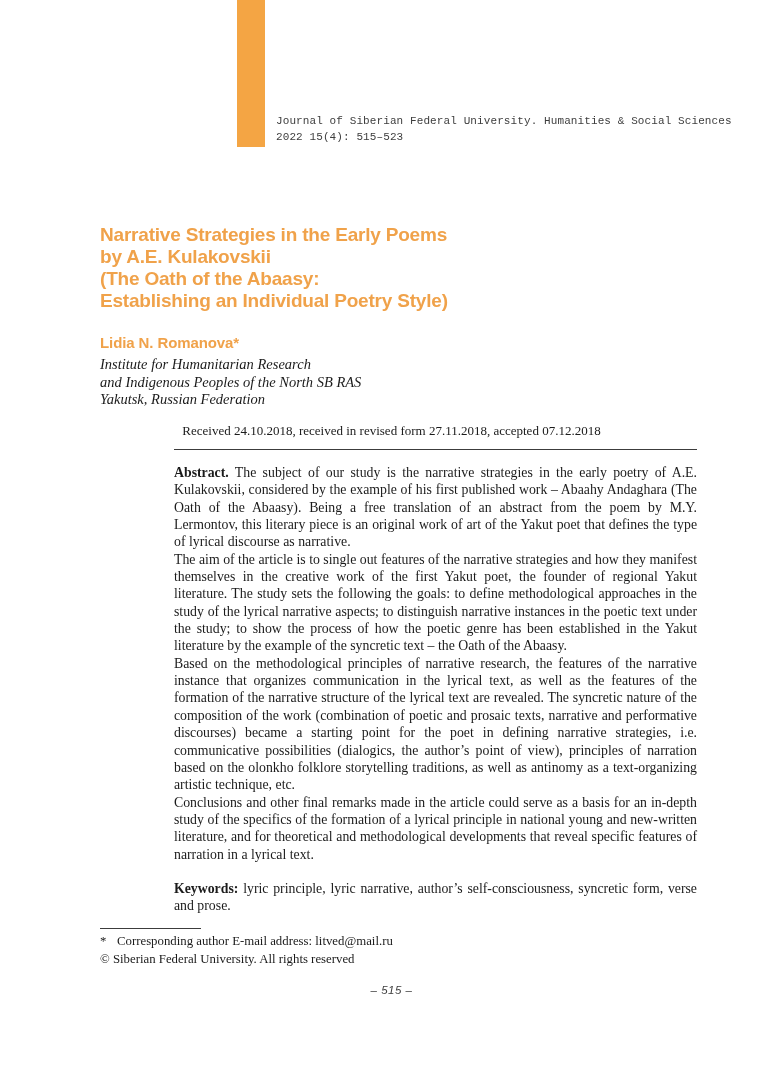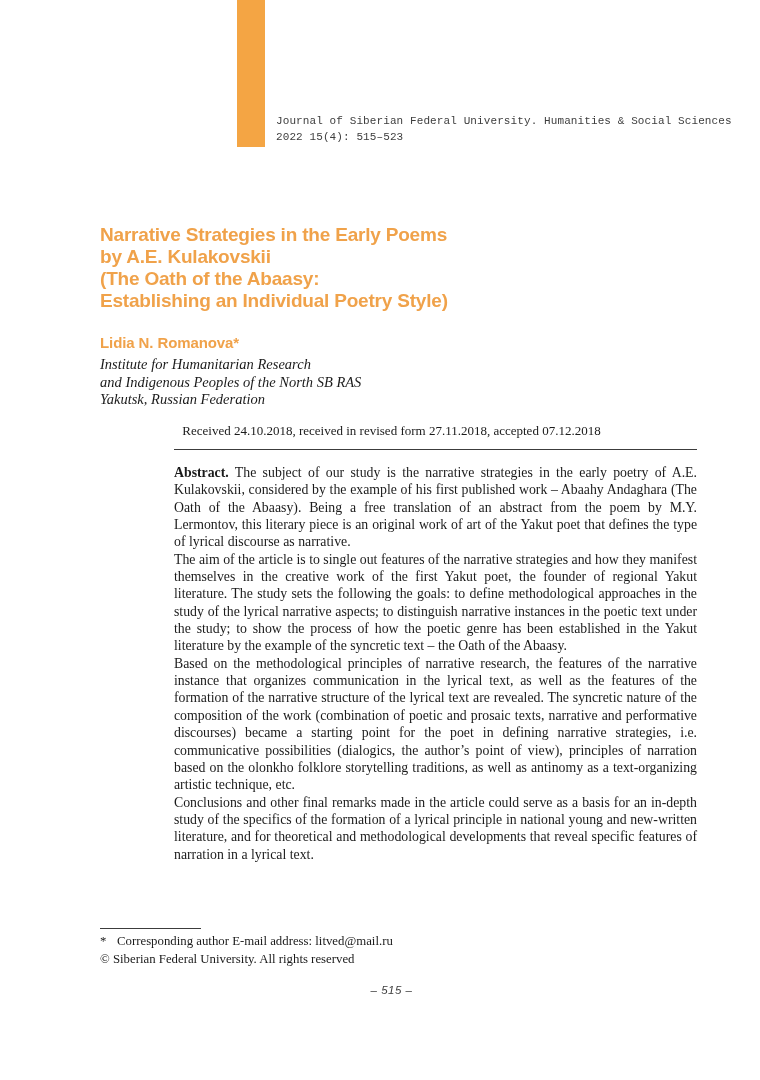--- a/index.html
+++ b/index.html
@@ -97,20 +97,21 @@
 and Indigenous Peoples of the North SB RAS
 Yakutsk, Russian Federation</div>
 
   <div class="dates">Received 24.10.2018, received in revised form 27.11.2018, accepted 07.12.2018</div>
 
   <section class="abstract">
     <p><b>Abstract.</b> <span>The subject of our study is the narrative strategies in the early poetry of A.E. Kulakovskii, considered by the example of his first published work – Abaahy Andaghara (The Oath of the Abaasy). Being a free translation of an abstract from the poem by M.Y. Lermontov, this literary piece is an original work of art of the Yakut poet that defines the type of lyrical discourse as narrative.</span></p>
     <p>The aim of the article is to single out features of the narrative strategies and how they manifest themselves in the creative work of the first Yakut poet, the founder of regional Yakut literature. The study sets the following the goals: to define methodological approaches in the study of the lyrical narrative aspects; to distinguish narrative instances in the poetic text under the study; to show the process of how the poetic genre has been established in the Yakut literature by the example of the syncretic text – the Oath of the Abaasy.</p>
     <p>Based on the methodological principles of narrative research, the features of the narrative instance that organizes communication in the lyrical text, as well as the features of the formation of the narrative structure of the lyrical text are revealed. The syncretic nature of the composition of the work (combination of poetic and prosaic texts, narrative and performative discourses) became a starting point for the poet in defining narrative strategies, i.e. communicative possibilities (dialogics, the author’s point of view), principles of narration based on the olonkho folklore storytelling traditions, as well as antinomy as a text-organizing artistic technique, etc.</p>
     <p>Conclusions and other final remarks made in the article could serve as a basis for an in-depth study of the specifics of the formation of a lyrical principle in national young and new-written literature, and for theoretical and methodological developments that reveal specific features of narration in a lyrical text.</p>
+    <p class="keywords"><b>Keywords:</b> <span>lyric principle, lyric narrative, author’s self-consciousness, syncretic form, verse and prose.</span></p>
   </section>
 
   <footer class="footnotes">
     <div class="fn-rule"></div>
     <div><span class="fn-star">*</span><span>Corresponding author E-mail address: litved@mail.ru</span></div>
     <div>© Siberian Federal University. All rights reserved</div>
   </footer>
 
   <div class="page-number">– 515 –</div>
 

